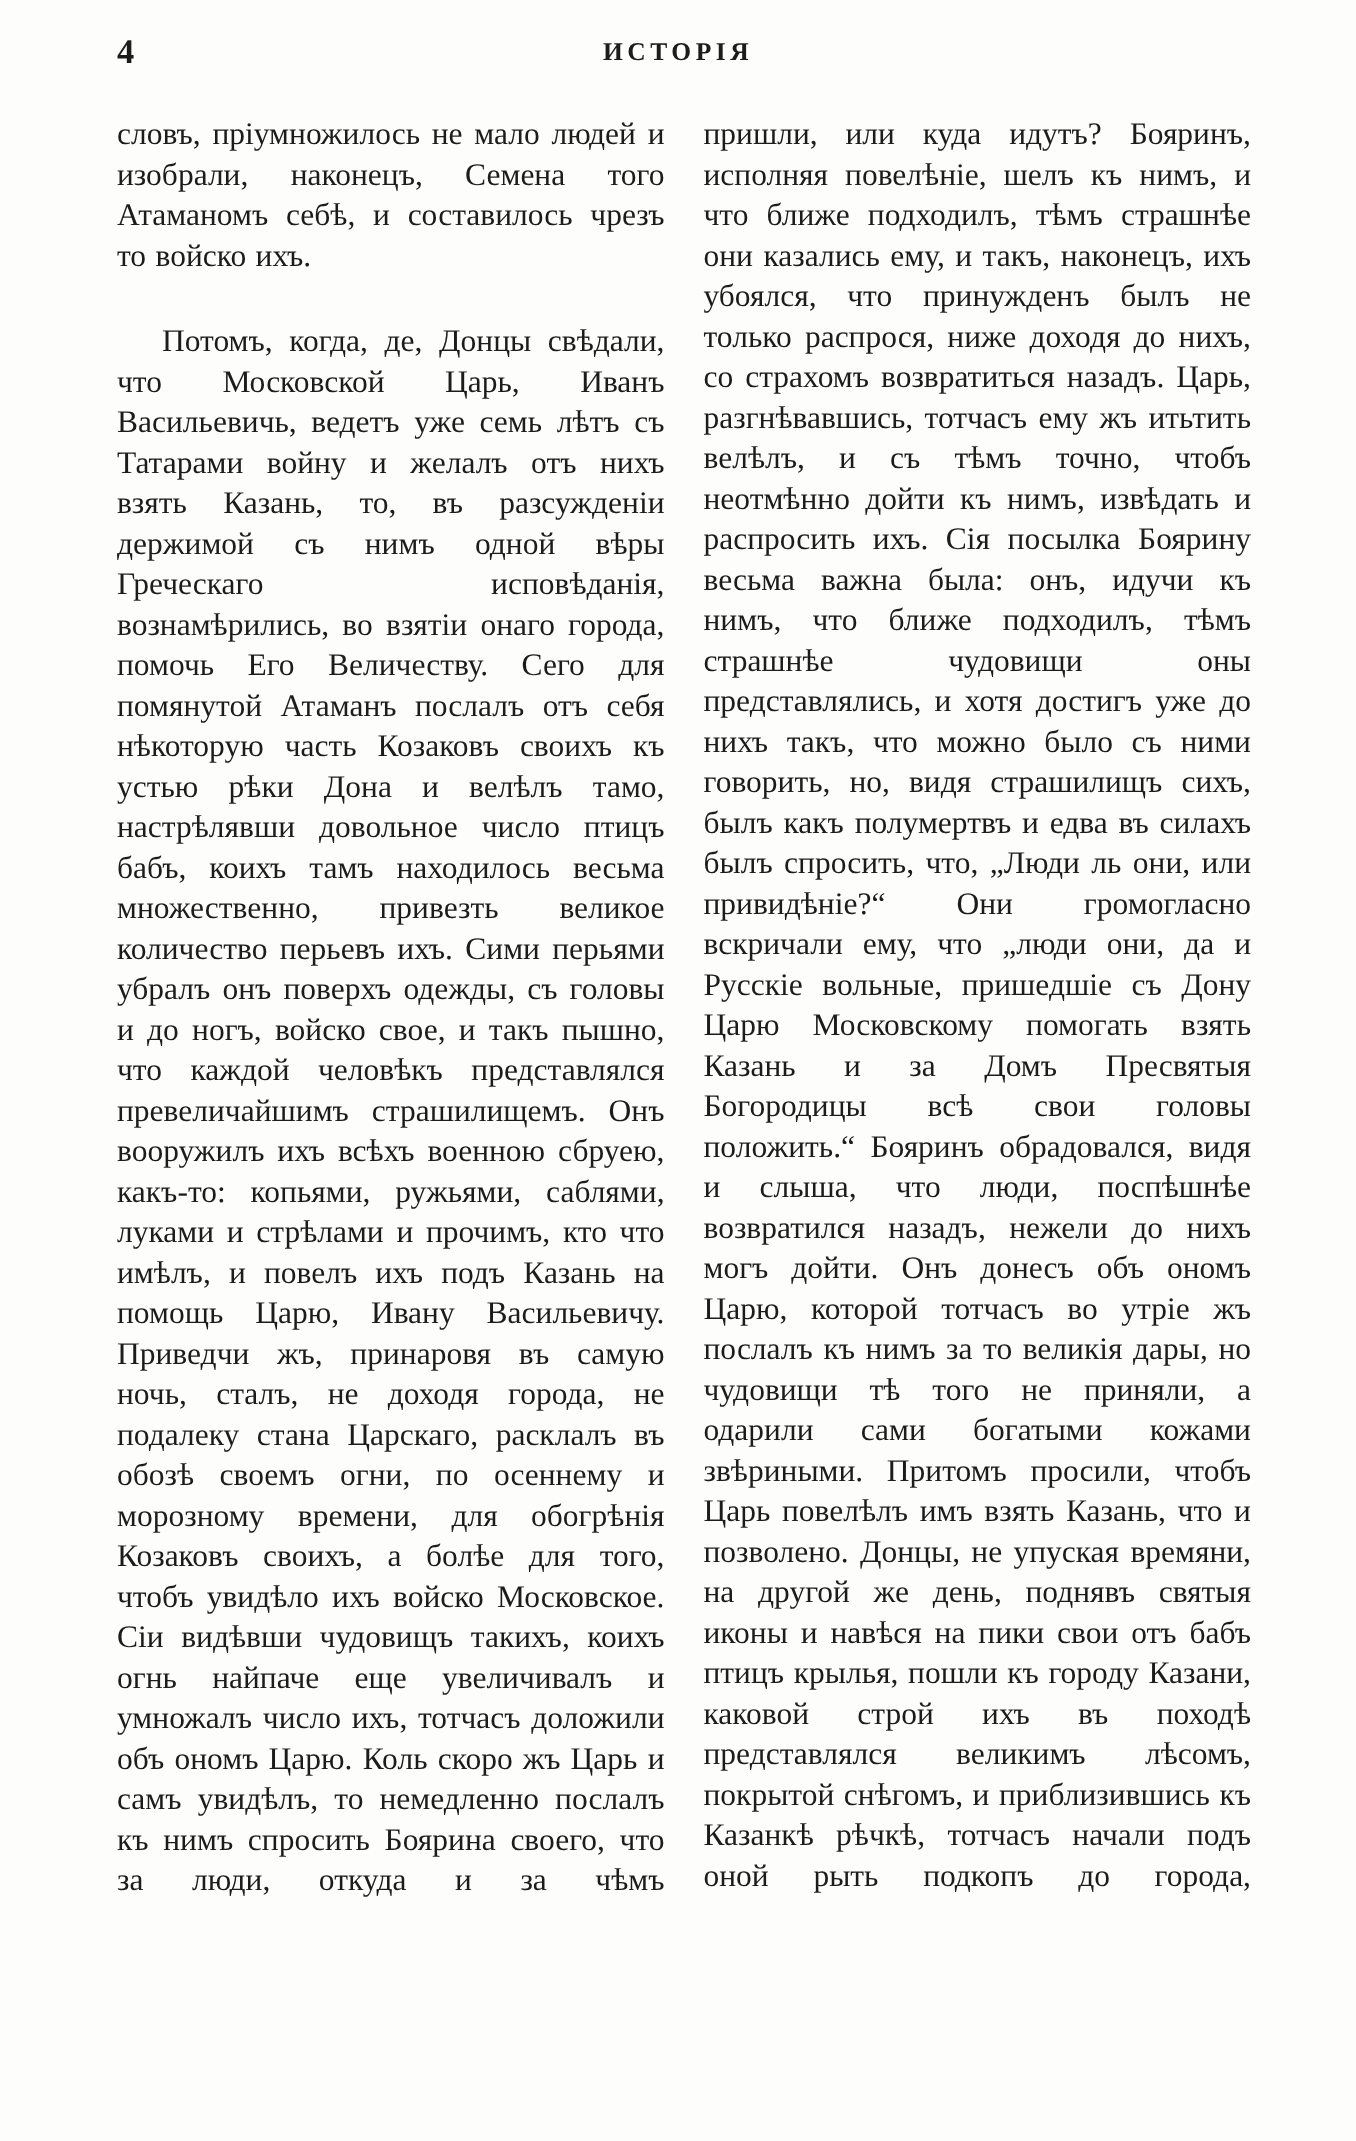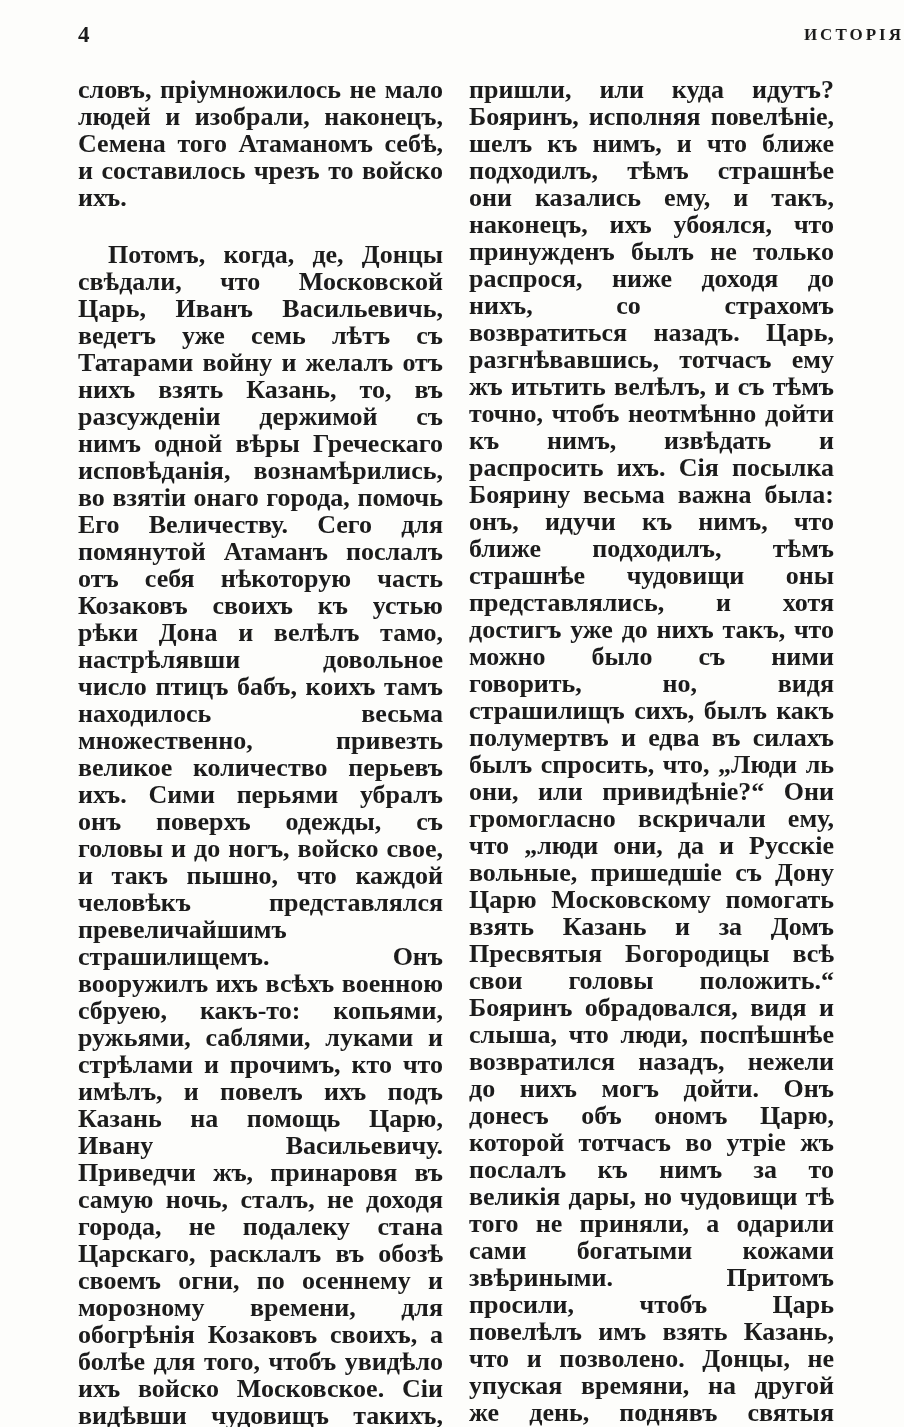--- a/index.html
+++ b/index.html
@@ -30,21 +30,21 @@
     position: absolute;
     left: 78px;
     top: 0;
     font-size: 23px;
     font-weight: bold;
   }
 
   .running-header {
     display: block;
     width: 100%;
-    text-align: right;
+    text-align: center;
     font-size: 17px;
     font-weight: bold;
     letter-spacing: 3px;
     padding-top: 3px;
   }
 
   .columns {
     position: absolute;
     top: 76px;
     left: 78px;
@@ -52,23 +52,23 @@
     display: flex;
     gap: 26px;
   }
 
   .col {
     flex: 1 1 0;
     min-width: 0;
   }
 
   .para {
-    font-size: 26px;
+    font-size: 21px;
     line-height: 27px;
-    font-weight: bold;
+    font-weight: normal;
     text-align: justify;
     word-spacing: 1px;
   }
 
   .para.indent {
     text-indent: 30px;
     margin-top: 30px;
   }
 
   

